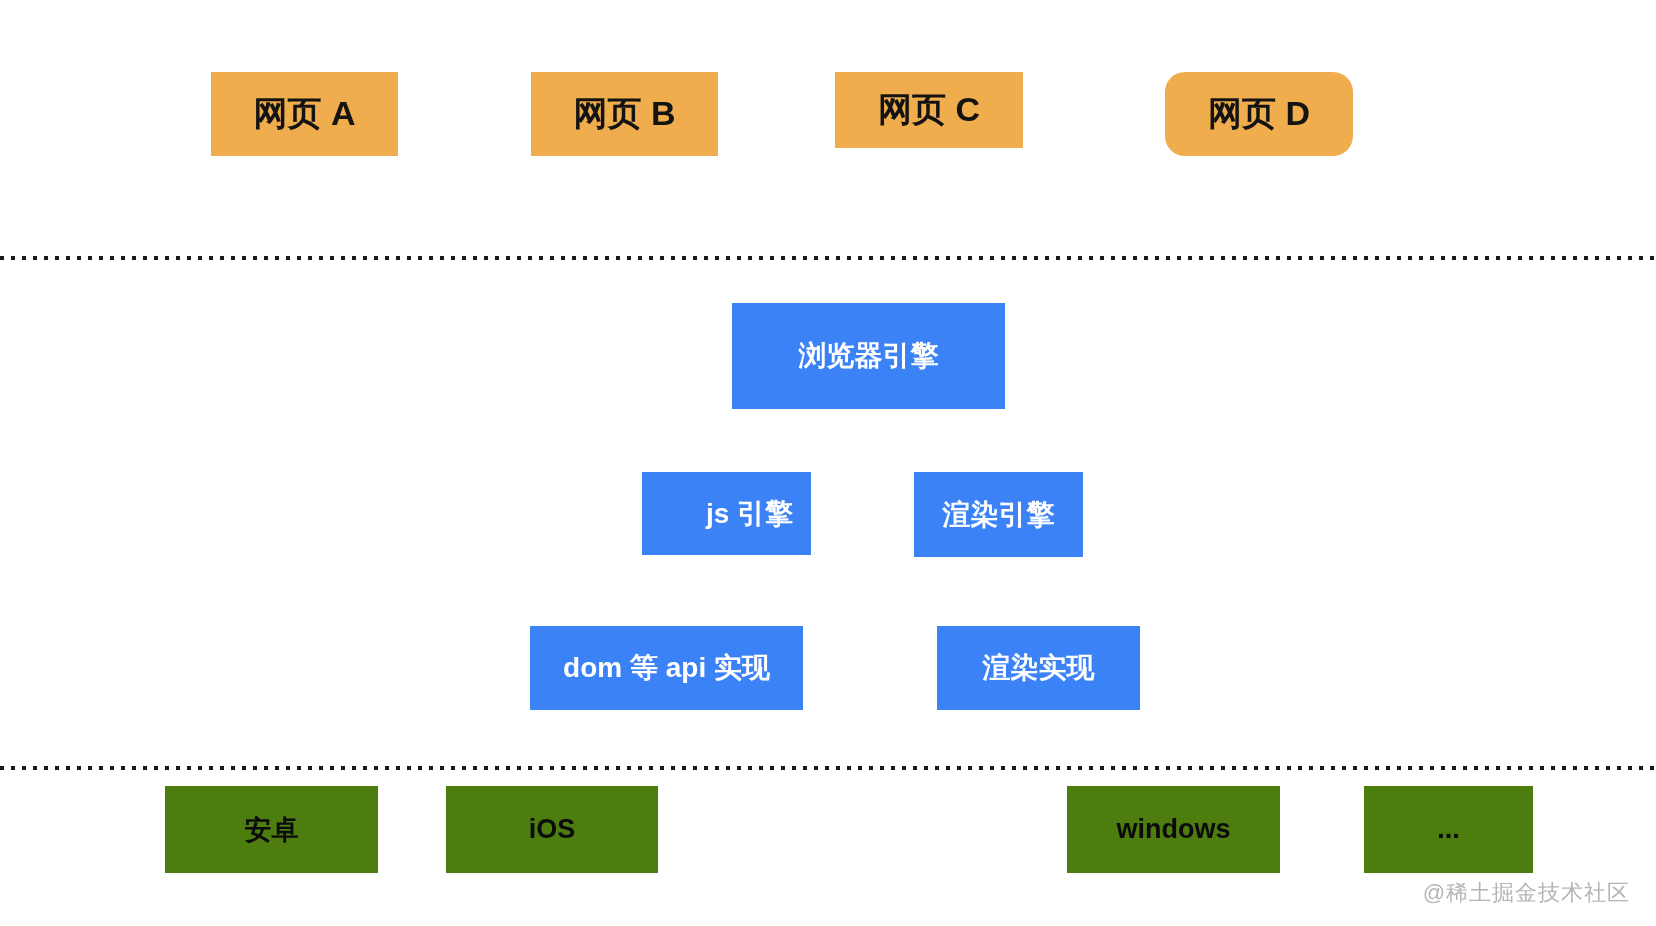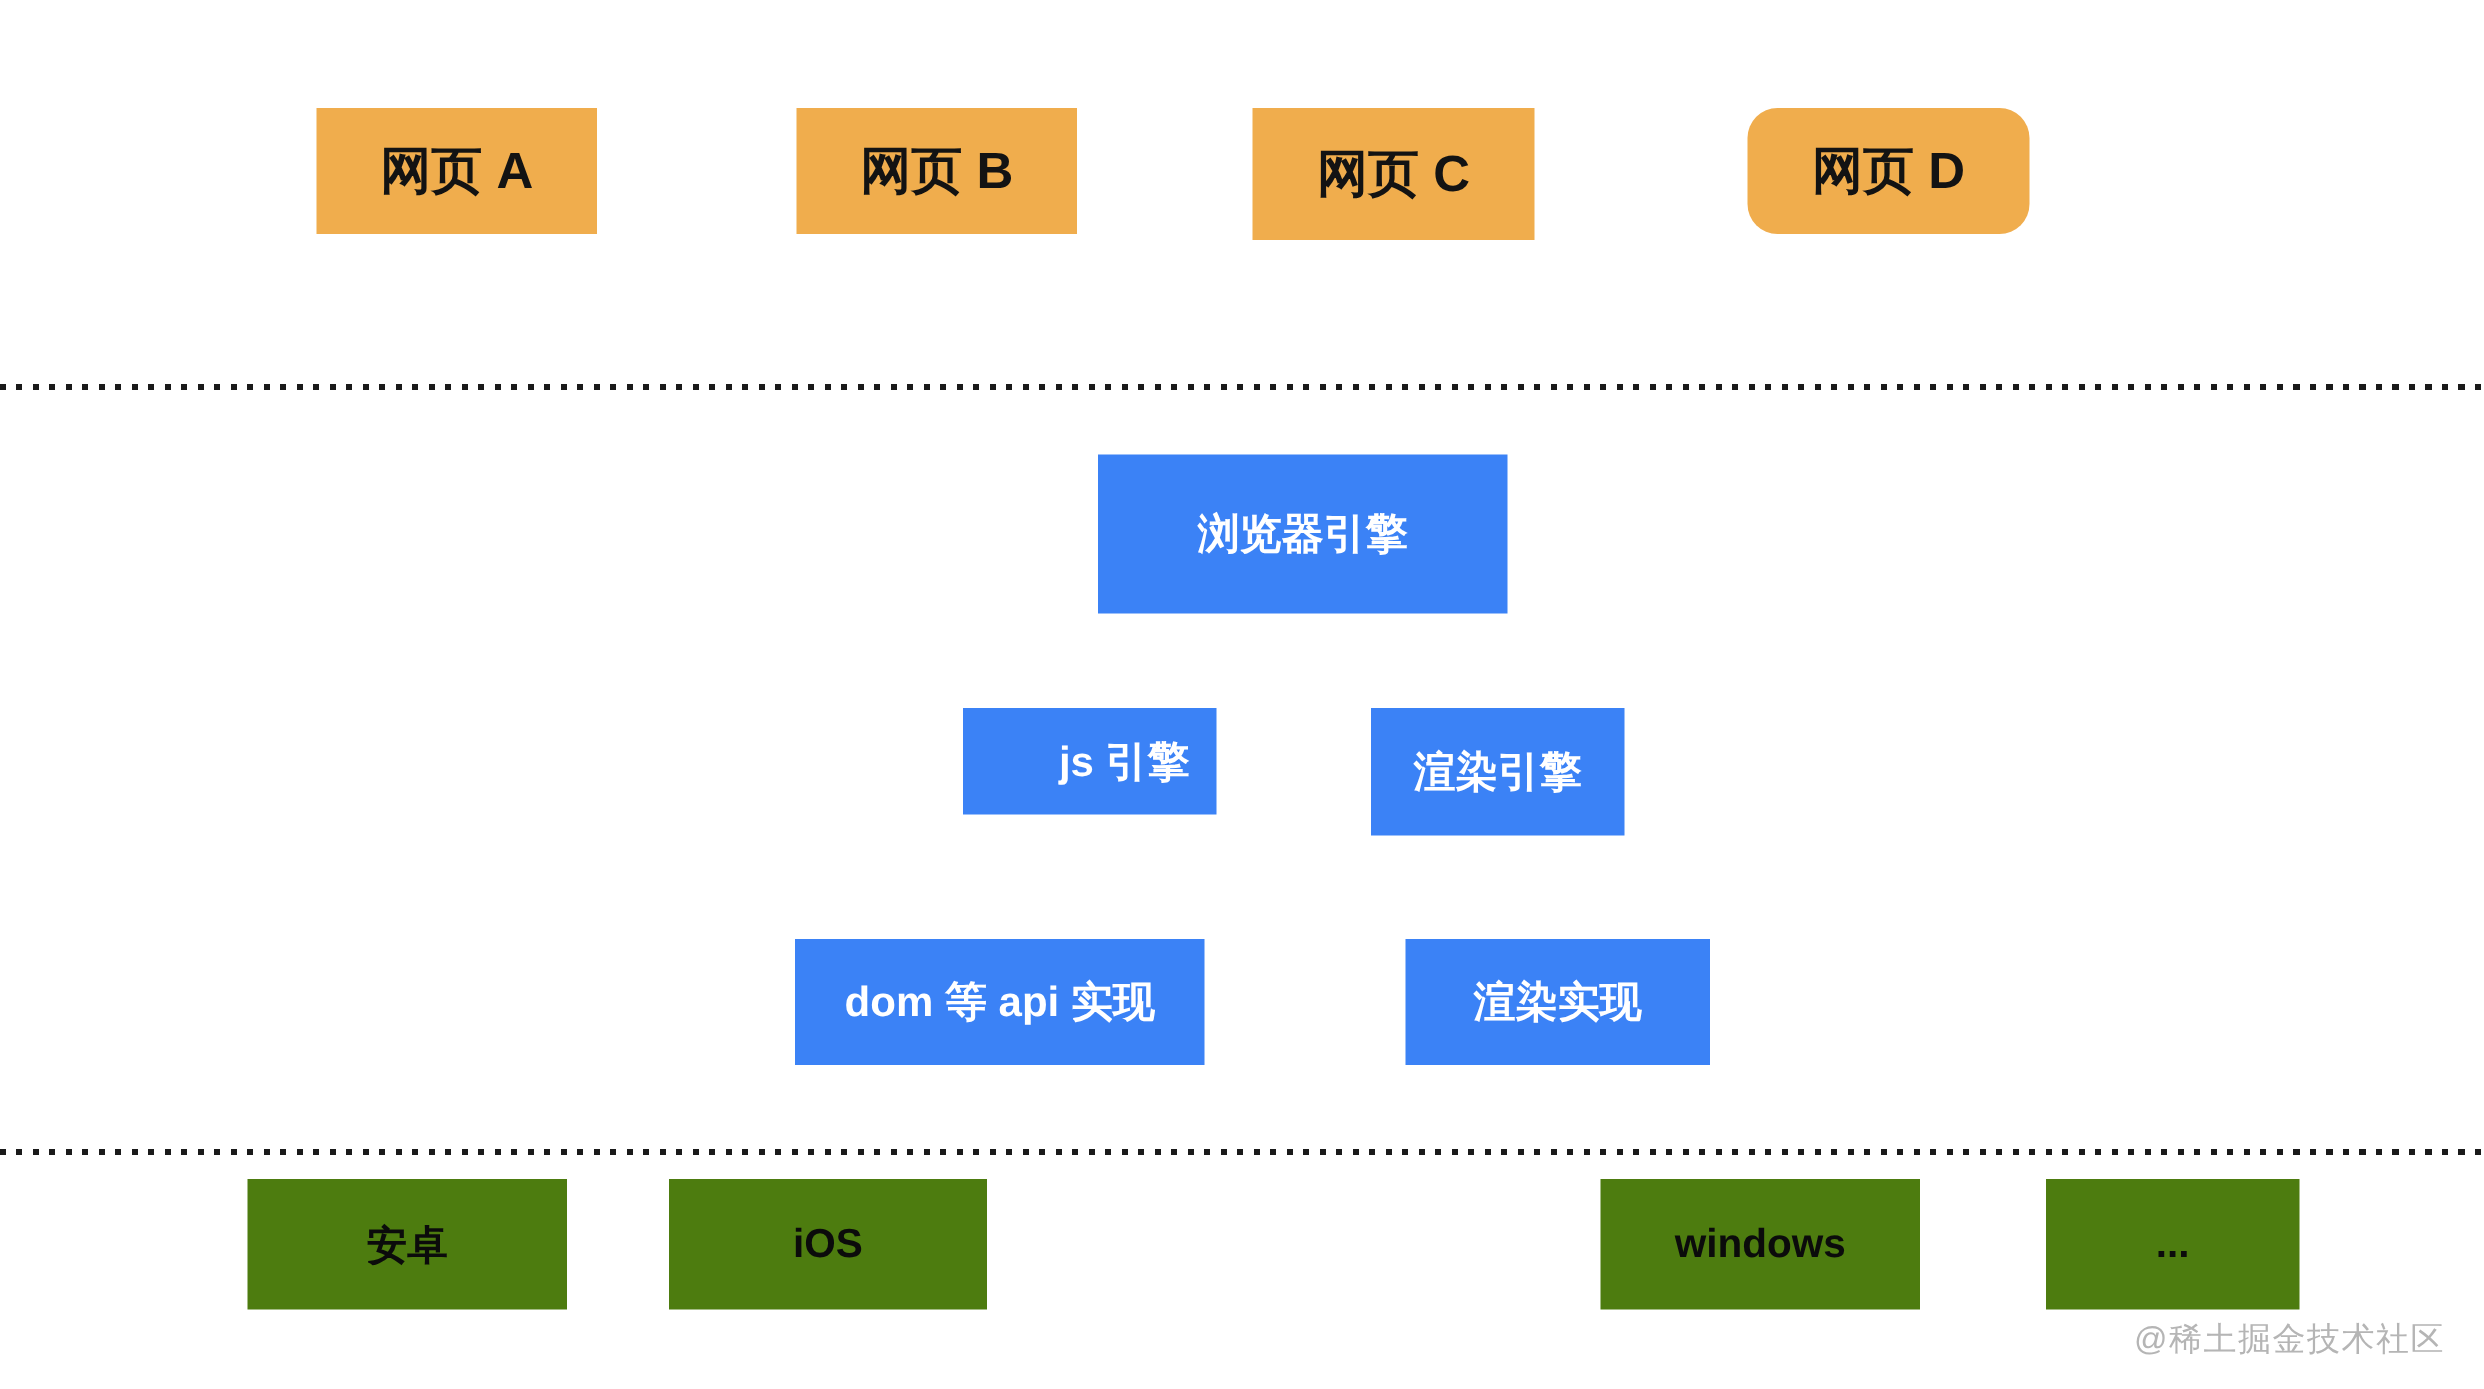--- a/index.html
+++ b/index.html
@@ -52,32 +52,32 @@
     right: 26px;
     font-size: 22px;
     font-weight: normal;
     color: #b5b5b5;
     letter-spacing: 1px;
   }
 
   
   #wp-a { left: 211px; top: 72px;  width: 187px; height: 84px; }
   #wp-b { left: 531px; top: 72px;  width: 187px; height: 84px; }
-  #wp-c { left: 835px; top: 72px;  width: 188px; height: 88px; }
+  #wp-c { left: 835px; top: 72px;  width: 188px; height: 76px; }
   #wp-d { left: 1165px; top: 72px; width: 188px; height: 84px; border-radius: 20px; }
 
   
   #sep-top    { top: 256px; }
   #sep-bottom { top: 766px; }
 
   
   #browser-engine { left: 732px; top: 303px; width: 273px; height: 106px; }
 
   
-  #js-engine     { left: 642px; top: 472px; width: 169px; height: 71px; padding-left: 46px; }
+  #js-engine     { left: 642px; top: 472px; width: 169px; height: 83px; padding-left: 46px; }
   #render-engine { left: 914px; top: 472px; width: 169px; height: 85px; }
 
   
   #dom-api-impl { left: 530px; top: 626px; width: 273px; height: 84px; }
   #render-impl  { left: 937px; top: 626px; width: 203px; height: 84px; }
 
   
   #pf-android { left: 165px;  top: 786px; width: 213px; height: 87px; }
   #pf-ios     { left: 446px;  top: 786px; width: 212px; height: 87px; }
   #pf-linux   { left: 743px;  top: 786px; width: 211px; height: 87px; }

